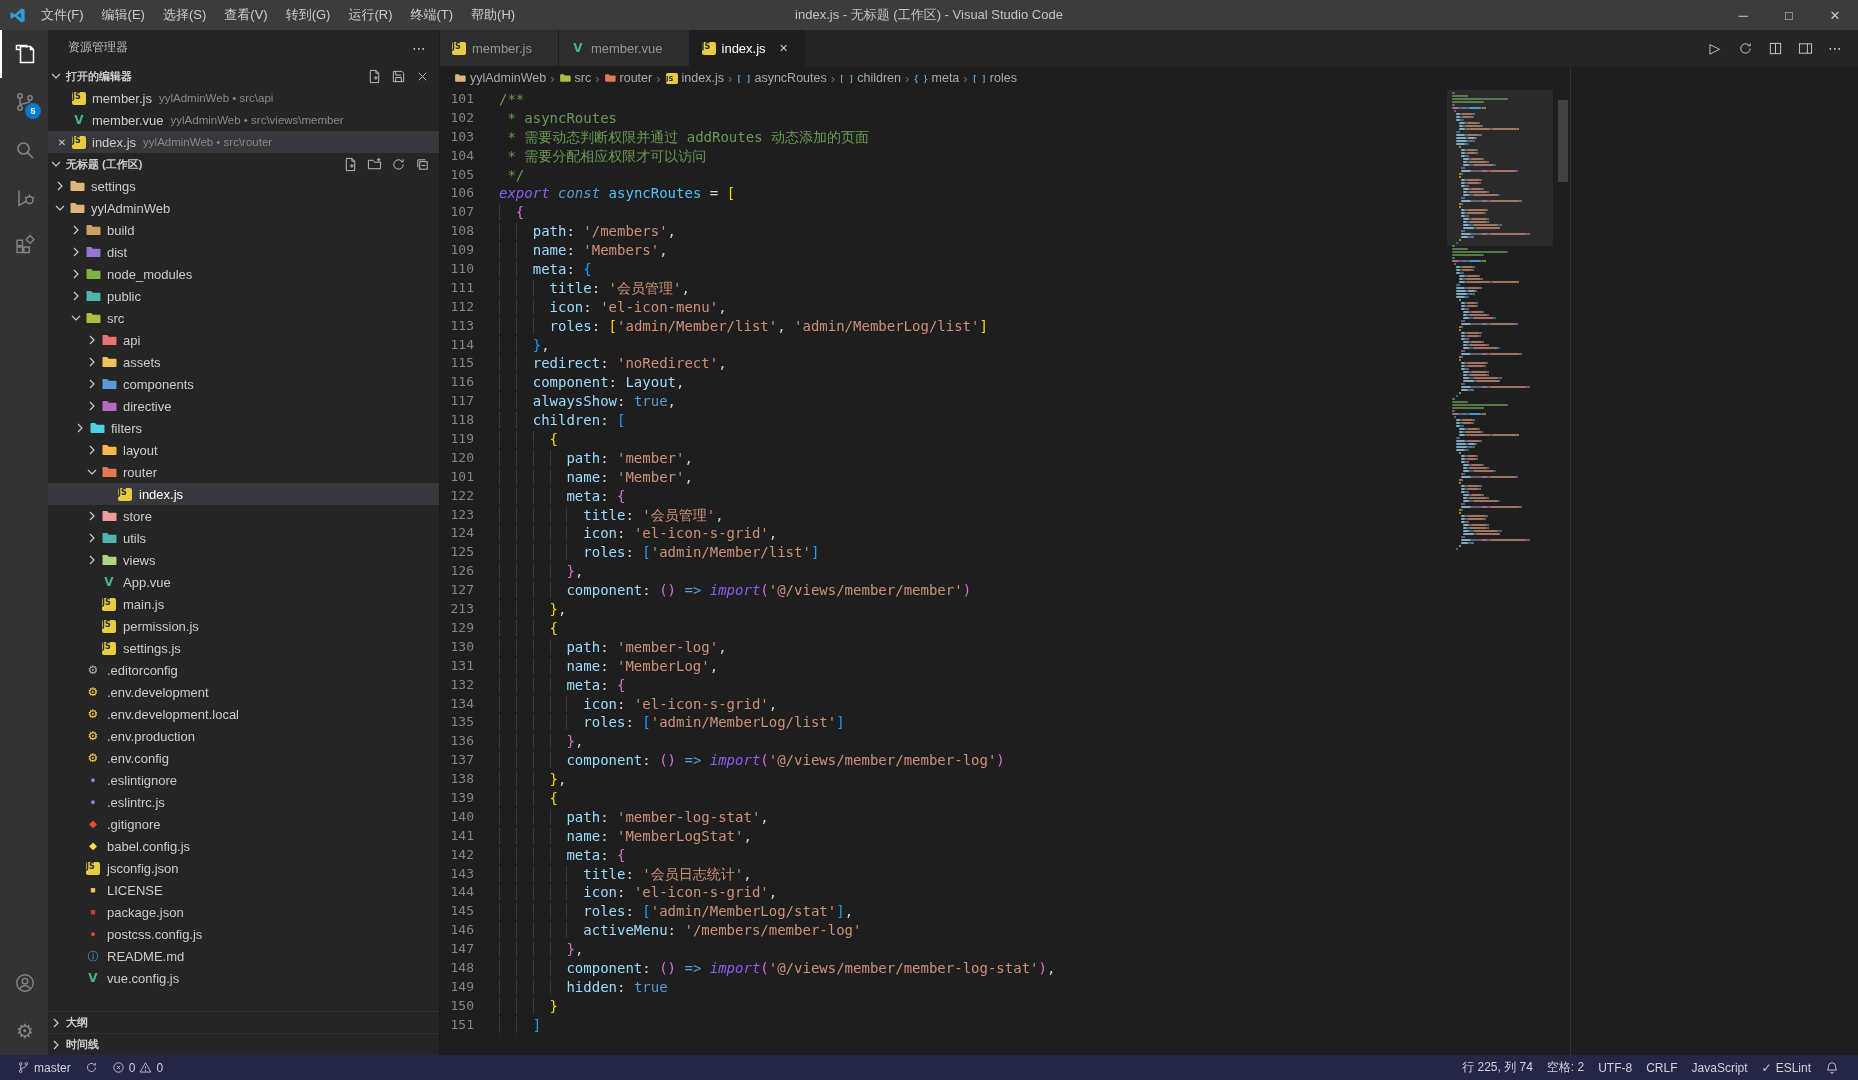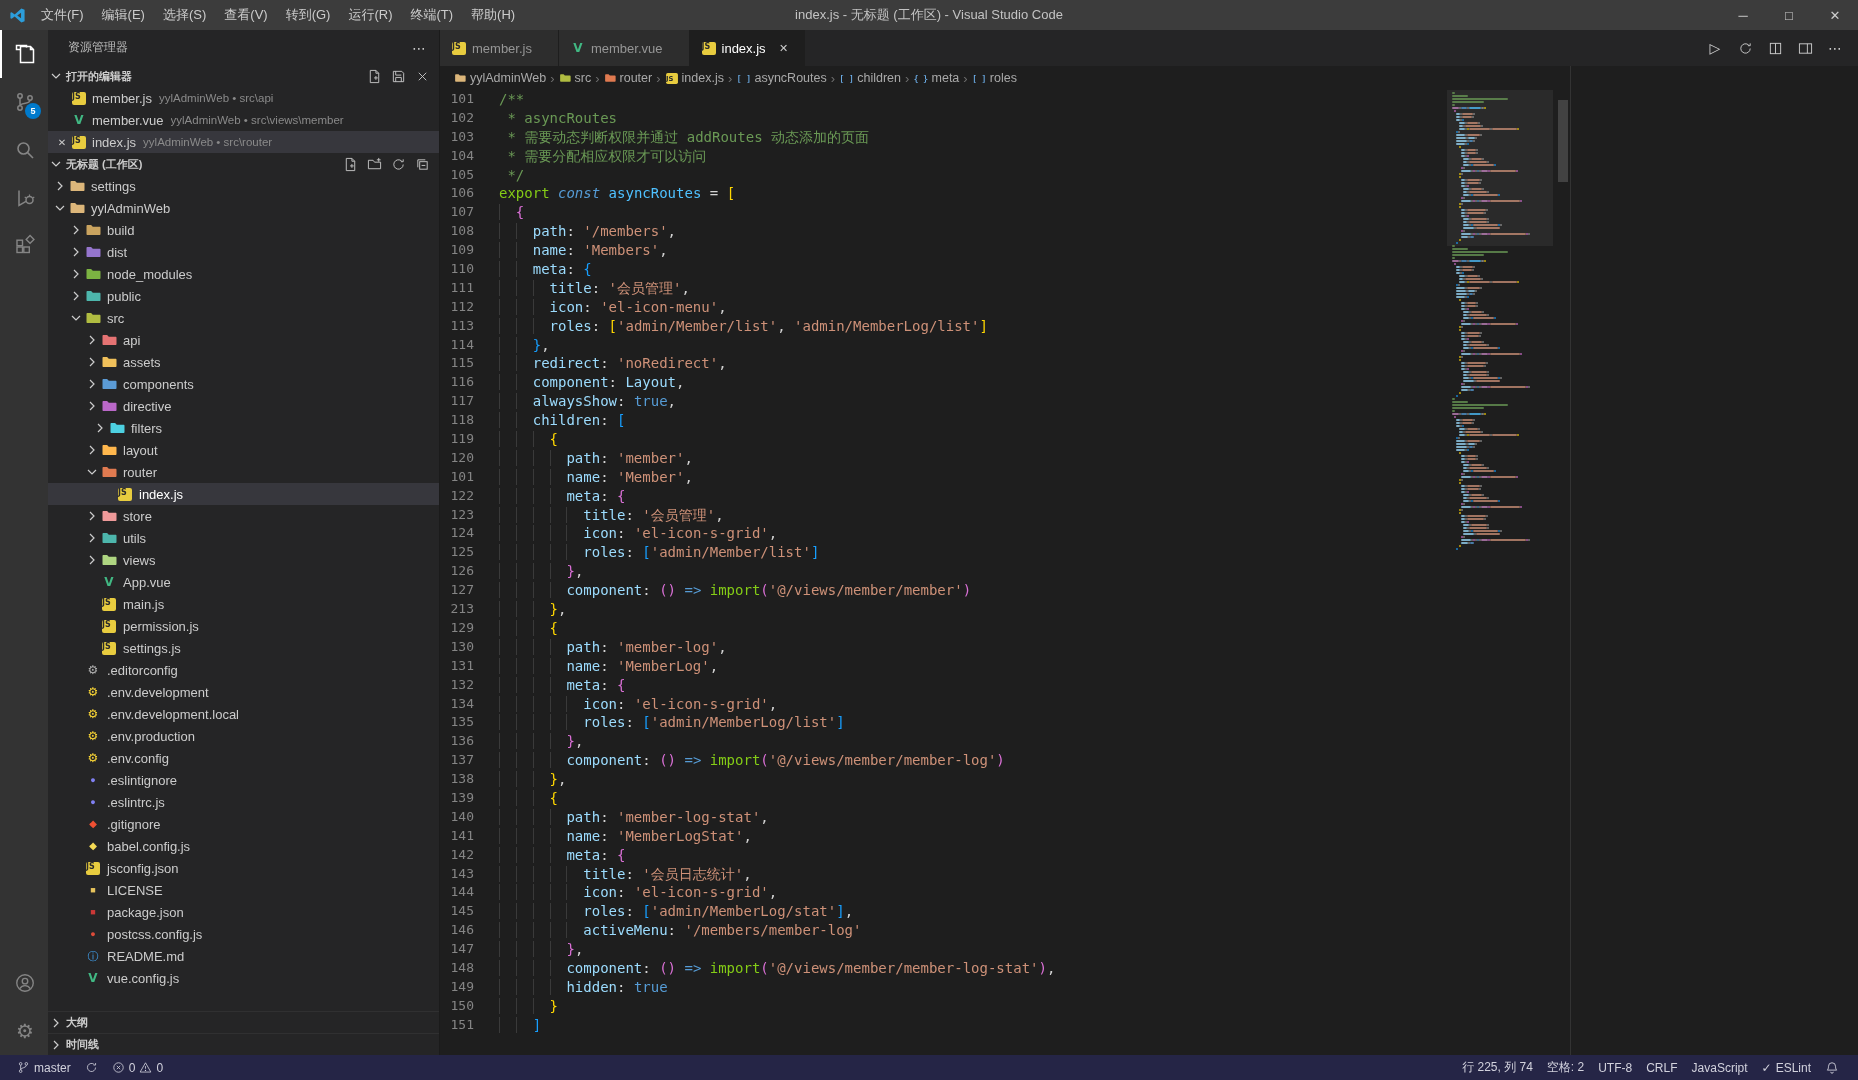--- a/index.html
+++ b/index.html
@@ -75,21 +75,21 @@
   .bc-ico{display:inline-flex;margin-right:4px;}
   .bc-js{transform:scale(.85);margin:0 3px 0 0;}
   .bc-sym{color:#75beff;font-size:9.5px;margin-right:4px;font-family:"DejaVu Sans Mono",monospace;letter-spacing:-1px;}
 
   .code-area{flex:1;position:relative;overflow:hidden;background:#1e1e1e;}
   .code-lines{position:absolute;top:0;left:0;right:120px;}
   .line{height:18.9px;line-height:18.9px;display:flex;}
   .ln{flex:0 0 34px;text-align:right;color:#858585;font-family:"DejaVu Sans Mono","Liberation Mono",monospace;font-size:13px;margin-right:25px;}
   .lc{white-space:pre;font-family:"DejaVu Sans Mono","Liberation Mono",monospace;font-size:14px;color:#d4d4d4;}
   .t-c{color:#6a9955;}
-  .t-k{color:#84cc16;}
+  .t-k{color:#8b5cf6;font-style:italic;}
   .t-kc{color:#569cd6;font-style:italic;}
   .t-kb{color:#569cd6;}
   .t-v{color:#4fc1ff;}
   .t-p{color:#9cdcfe;}
   .t-s{color:#ce9178;}
   .t-o{color:#d4d4d4;}
   .t-b1{color:#ffd700;}
   .t-b2{color:#da70d6;}
   .t-b3{color:#179fff;}
   .t-ws{background-image:repeating-linear-gradient(to right,#3a3a3a 0,#3a3a3a 1px,transparent 1px,transparent 16.86px);}
@@ -412,21 +412,21 @@
                 <path d="M6 4l4 4-4 4" fill="none" stroke="currentColor" stroke-width="1.2"></path>
               </svg>
             </span>
             <span class="fi">
               <svg width="16" height="16" viewBox="0 0 16 16">
                 <path d="M1.5 3h4.6l1.7 1.8h6.7c.6 0 1 .4 1 1V12c0 .6-.4 1-1 1H2.5c-.6 0-1-.4-1-1V4c0-.6.4-1 1-1z" fill="#ba68c8"></path>
               </svg>
             </span>
             <span class="tree-label">directive</span>
           </div>
-          <div class="tree-row" style="padding-left: 24px; margin-left: 20px;">
+          <div class="tree-row" style="padding-left: 24px;">
             <span class="chev">
               <svg class="chev-svg" width="16" height="16" viewBox="0 0 16 16">
                 <path d="M6 4l4 4-4 4" fill="none" stroke="currentColor" stroke-width="1.2"></path>
               </svg>
             </span>
             <span class="fi">
               <svg width="16" height="16" viewBox="0 0 16 16">
                 <path d="M1.5 3h4.6l1.7 1.8h6.7c.6 0 1 .4 1 1V12c0 .6-.4 1-1 1H2.5c-.6 0-1-.4-1-1V4c0-.6.4-1 1-1z" fill="#4dd0e1"></path>
               </svg>
             </span>

